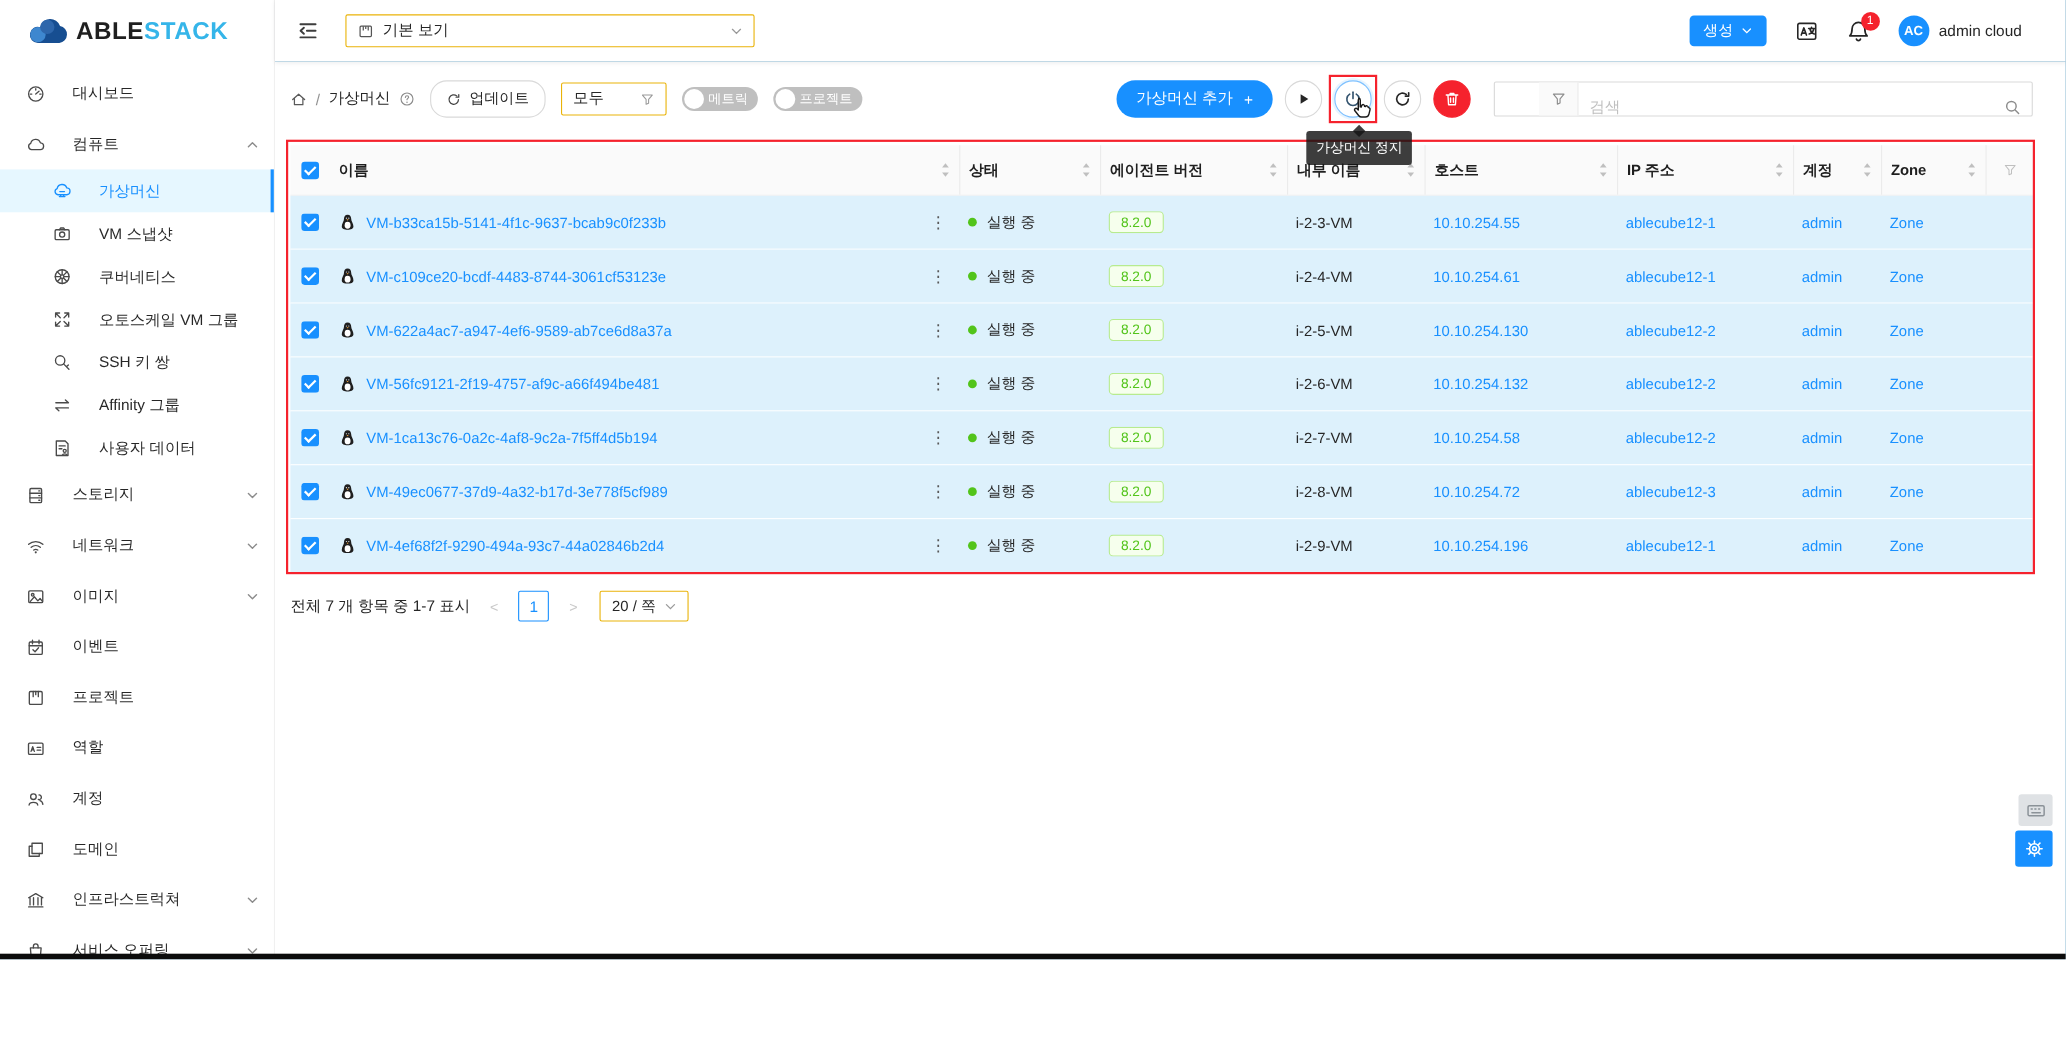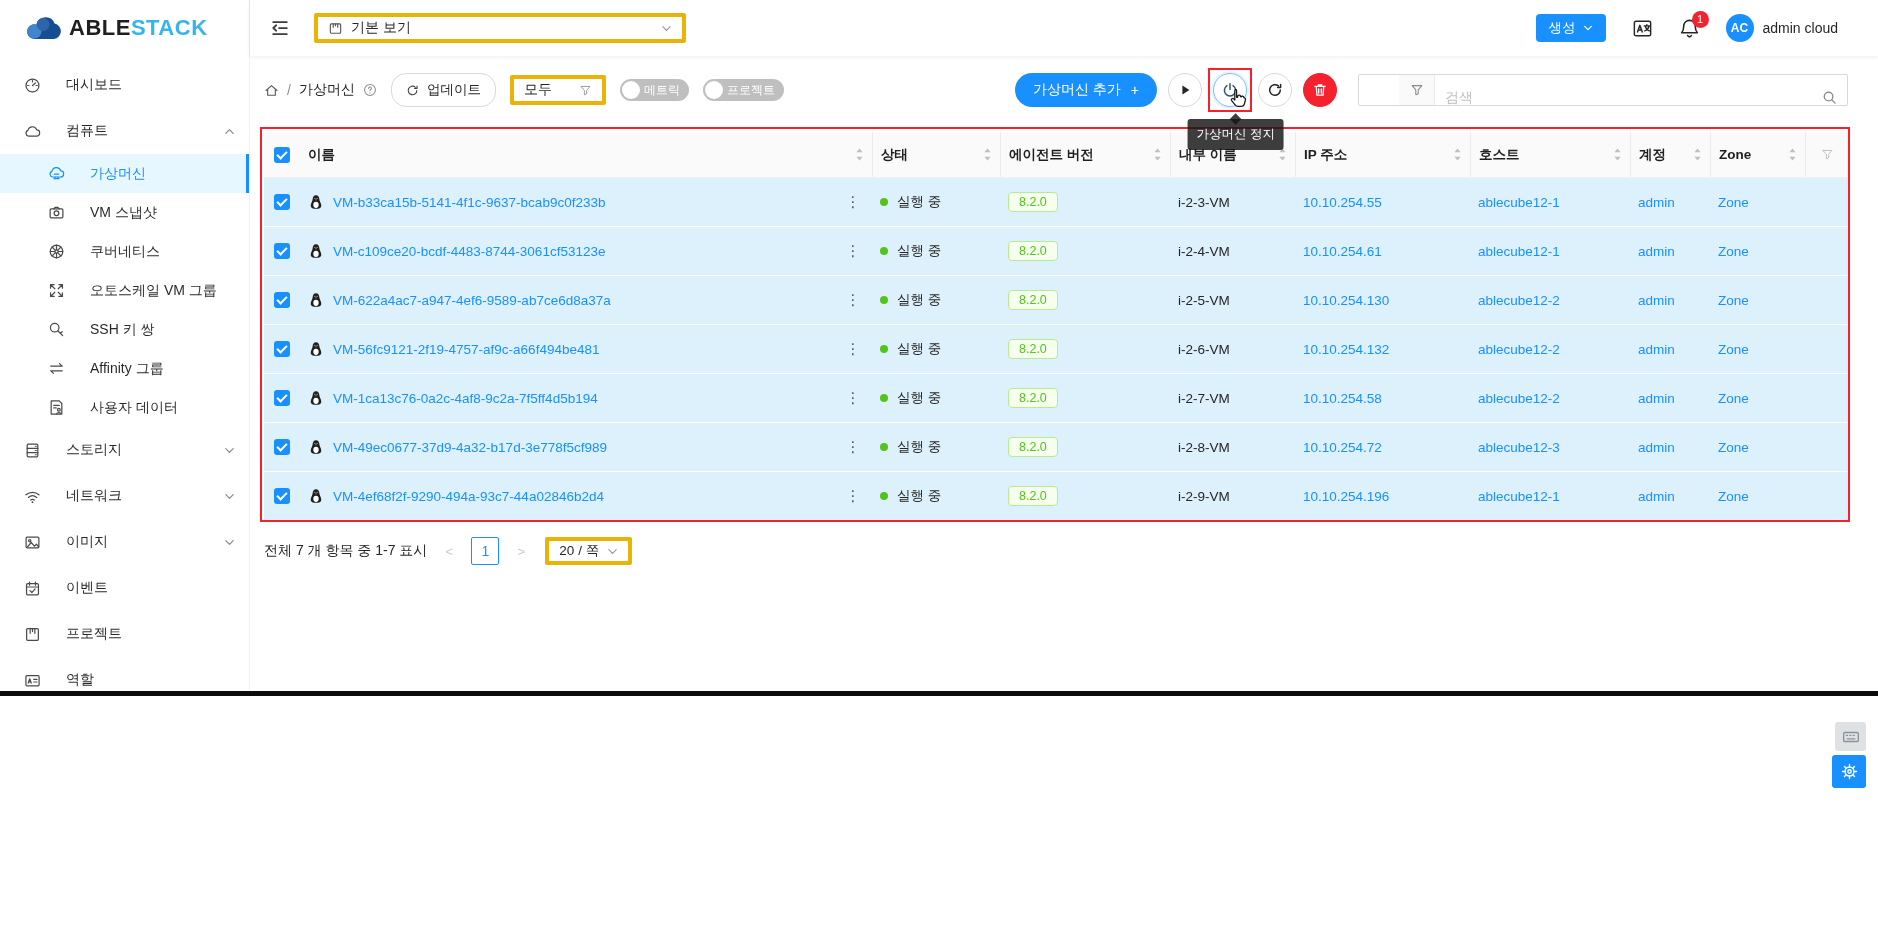--- a/index.html
+++ b/index.html
@@ -1,18 +1,18 @@
 <!DOCTYPE html>
 <html style="--primary: #1890ff; --red: #f5222d; --green: #52c41a; --rowbg: #ddf1fc; --badge-border: #b7eb8f; --badge-bg: #f6ffed;"><head>
 <meta charset="utf-8">
 <style>
   * { margin:0; padding:0; box-sizing:border-box; }
   html,body { width:1878px; height:944px; overflow:hidden; }
   body { font-family:"Liberation Sans","DejaVu Sans",sans-serif; background:#fff; color:#262626; }
-  .app { display:flex; width:1878px; height:696px; position:relative; background:#0369a1; }
+  .app { display:flex; width:1878px; height:872px; position:relative; background:#0369a1; }
 
   
   .sidebar { flex:0 0 250px; width:250px; border-right:1px solid #f0f0f0; background:#fff; overflow:hidden; }
   .logo-row { height:56px; display:flex; align-items:center; padding-left:22px; gap:7px; }
   .logo-cloud { width:40px; height:28px; }
   .logo-text { font-size:22px; font-weight:bold; letter-spacing:.5px; white-space:nowrap; }
   .logo-able { color:#1f1f1f; }
   .logo-stack { color:#35b5e9; }
   .menu { padding-top:6px; }
   .s-item { display:flex; align-items:center; height:46px; padding:0 14px 0 24px; gap:13px; font-size:14px; color:rgba(0,0,0,.85); cursor:pointer; position:relative; }
@@ -24,21 +24,21 @@
   .s-icon svg, .s-chev svg { width:100%; height:100%; display:block; }
   .s-label { white-space:nowrap;margin-left:12px; }
   .s-chev { margin-left:auto; width:11px; height:11px; color:#8c8c8c; }
 
   
   .main { flex:1; display:flex; flex-direction:column; position:relative; min-width:0; }
   .topbar { height:56px; background:#fff; display:flex; align-items:center; padding:0 40px 0 20px; box-shadow:0 1px 4px rgba(0,21,41,.08); position:relative; z-index:6; }
   .i { display:inline-flex; align-items:center; justify-content:center; }
   .collapse-btn { width:20px; height:20px; color:#3d3d3d; cursor:pointer; }
   .collapse-btn svg { width:20px; height:20px; }
-  .select { height:30px; border:4px solid #eab308; border-radius:2px; background:#fff; display:inline-flex; align-items:center; gap:8px; padding:0 10px; font-size:14px; color:#262626; cursor:pointer; }
+  .select { height:30px; border:1px solid #eab308; border-radius:2px; background:#fff; display:inline-flex; align-items:center; gap:8px; padding:0 10px; font-size:14px; color:#262626; cursor:pointer; }
   .select .sfx { margin-left:auto; color:#9a9a9a; width:11px; height:11px; }
   .select .pfx { color:#555; width:15px; height:15px; }
   .view-select { width:372px; margin-left:24px; }
   .top-right { margin-left:auto; display:flex; align-items:center; gap:26px; }
   .btn-create { height:28px; background:var(--primary); color:#fff; border:none; border-radius:4px; font-size:13.5px; padding:0 13px; display:inline-flex; align-items:center; gap:7px; cursor:pointer; font-family:inherit; }
   .btn-create .car { width:10px; height:10px; }
   .top-ic { width:21px; height:21px; color:#262626; cursor:pointer; position:relative; }
   .top-ic svg { width:21px; height:21px; }
   .badge { position:absolute; top:-7px; right:-9px; min-width:17px; height:17px; border-radius:9px; background:#f5222d; color:#fff; font-size:11px; display:flex; align-items:center; justify-content:center; padding:0 4px; }
   .user { display:flex; align-items:center; gap:9px; cursor:pointer; }
@@ -564,30 +564,30 @@
               <div class="th bl">
                 <span>내부 이름</span>
                 <span class="i sorter">
                   <svg viewBox="0 0 10 16">
                     <path d="M5 1.2l3.4 4.2H1.6z" fill="currentColor"></path>
                     <path d="M5 14.8l3.4-4.2H1.6z" fill="currentColor"></path>
                   </svg>
                 </span>
               </div>
               <div class="th bl">
-                <span>IP 주소</span>
+                <span>호스트</span>
                 <span class="i sorter">
                   <svg viewBox="0 0 10 16">
                     <path d="M5 1.2l3.4 4.2H1.6z" fill="currentColor"></path>
                     <path d="M5 14.8l3.4-4.2H1.6z" fill="currentColor"></path>
                   </svg>
                 </span>
               </div>
               <div class="th bl">
-                <span>호스트</span>
+                <span>IP 주소</span>
                 <span class="i sorter">
                   <svg viewBox="0 0 10 16">
                     <path d="M5 1.2l3.4 4.2H1.6z" fill="currentColor"></path>
                     <path d="M5 14.8l3.4-4.2H1.6z" fill="currentColor"></path>
                   </svg>
                 </span>
               </div>
               <div class="th bl">
                 <span>계정</span>
                 <span class="i sorter">

